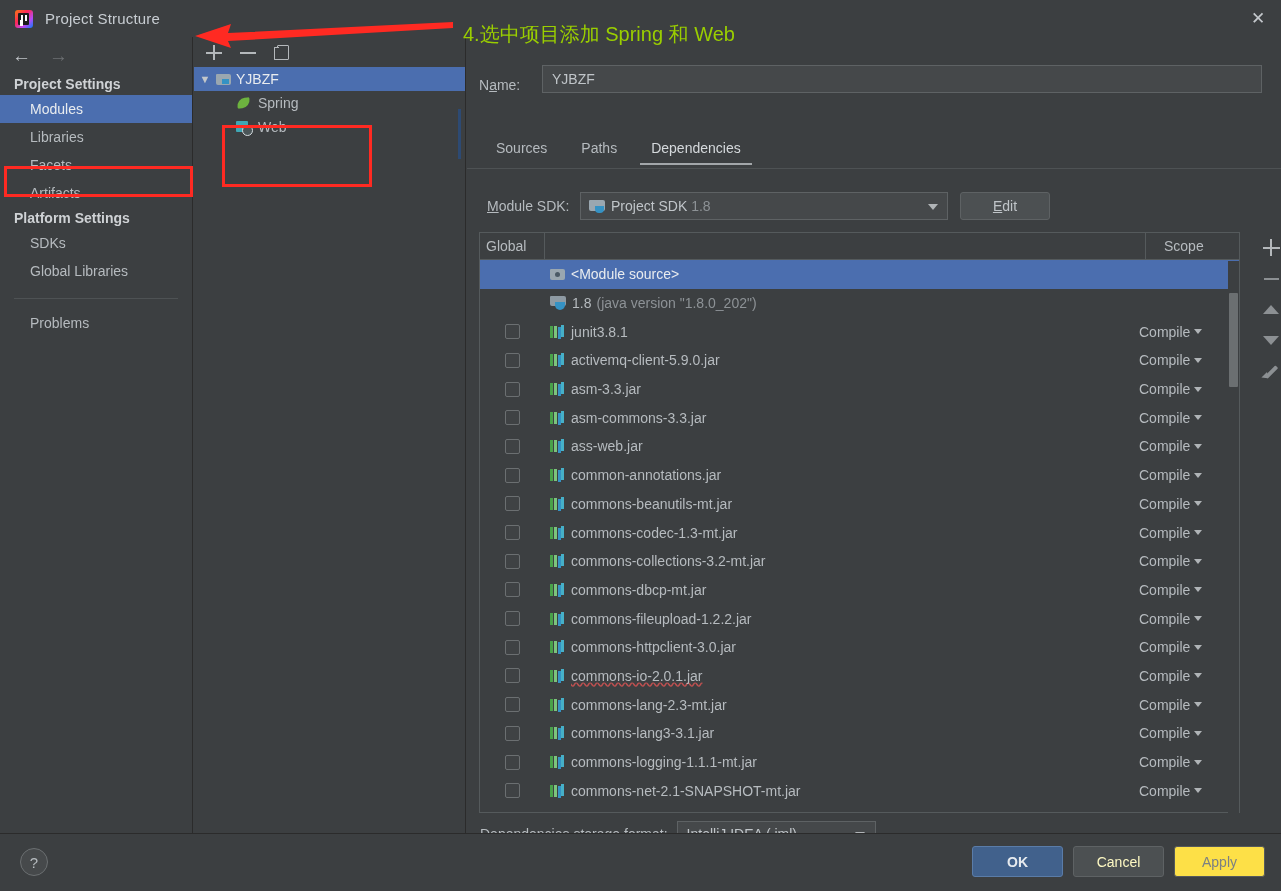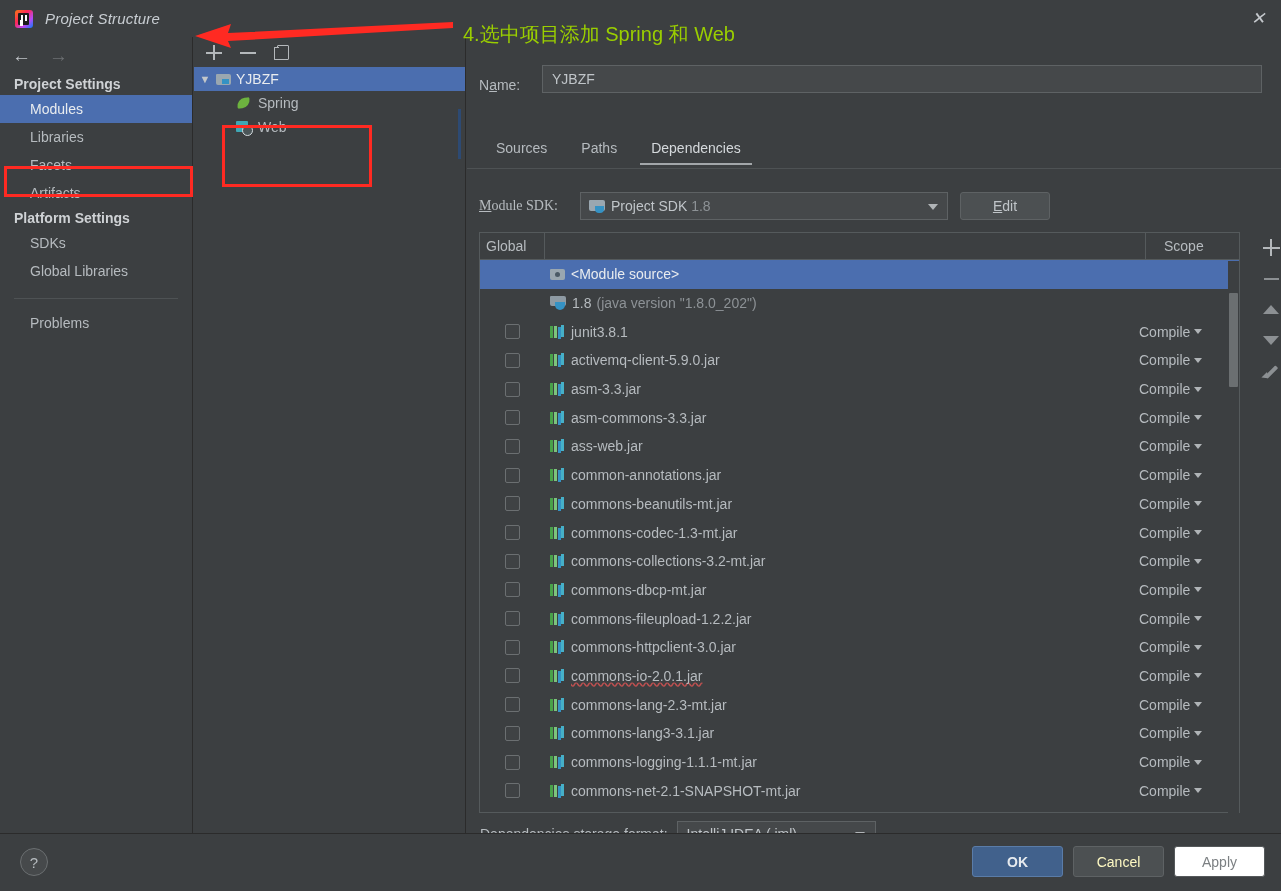--- a/index.html
+++ b/index.html
@@ -7,21 +7,21 @@
     width: 1281px; height: 891px;
     background: #3c3f41;
     font-family: "Liberation Sans", sans-serif;
     overflow: hidden;
   }
   body { position: relative; color: #bbbbbb; font-size: 14px; }
 
   
   #titlebar {
     position: absolute; left: 0; top: 0; width: 1281px; height: 37px;
-    background: #3c3f41; display: flex; align-items: center; font-style: italic;
+    background: #3c3f41; display: flex; align-items: center;
   }
   #app-logo {
     width: 18px; height: 18px; margin-left: 15px; position: relative;
     border-radius: 3px;
     background: linear-gradient(135deg,#f97a12 0%,#fe2857 38%,#b74af7 70%,#087cfa 100%);
   }
   #app-logo::after {
     content: ""; position: absolute; left: 3px; top: 3px;
     width: 11px; height: 12px; background: #1c1c1c; border-radius: 1px;
   }
@@ -185,21 +185,21 @@
   }
   #tabs-underline {
     position: absolute; left: 0; top: 131px; width: 814px; height: 1px; background: #4e5254;
   }
 
   
   #sdk-row {
     position: absolute; left: 0; top: 155px; width: 814px; height: 28px;
     display: flex; align-items: center;
   }
-  #sdk-label { padding-left: 12px; color: #b6bbbf; font-size: 14px; width: 113px; font-family: Liberation Serif, serif; }
+  #sdk-label { padding-left: 20px; color: #b6bbbf; font-size: 14px; width: 113px; }
   #sdk-combo {
     width: 368px; height: 28px; background: #45484a; border: 1px solid #5e6264;
     display: flex; align-items: center; padding: 0 8px; cursor: pointer;
     position: relative;
   }
   .sdk-folder {
     width: 16px; height: 13px; position: relative; margin-right: 6px; flex: none;
   }
   .sdk-folder::before {
     content: ""; position: absolute; left: 0; top: 0; width: 16px; height: 11px;
@@ -369,21 +369,21 @@
   #footer-buttons {
     position: absolute; right: 16px; top: 12px; display: flex; gap: 10px;
   }
   .fbtn {
     width: 91px; height: 31px; border-radius: 3px; font-size: 14px;
     display: flex; align-items: center; justify-content: center; cursor: pointer;
     border: 1px solid #5e6264;
   }
   #btn-ok { background: #41618c; border-color: #5a7ca8; color: #e6eaee; font-weight: bold; }
   #btn-cancel { background: #4c5052; color: #fef9c3; }
-  #btn-apply { background: #ffffff; color: #7c8083; border-color: #55595b; }
+  #btn-apply { background: #fde047; color: #7c8083; border-color: #55595b; }
 
   
   #annot-text {
     position: absolute; left: 463px; top: 21px; color: #9ace00; font-size: 20px;
     white-space: nowrap; pointer-events: none;
   }
   #annot-arrow {
     position: absolute; left: 195px; top: 14px; width: 260px; height: 42px;
     pointer-events: none;
   }

